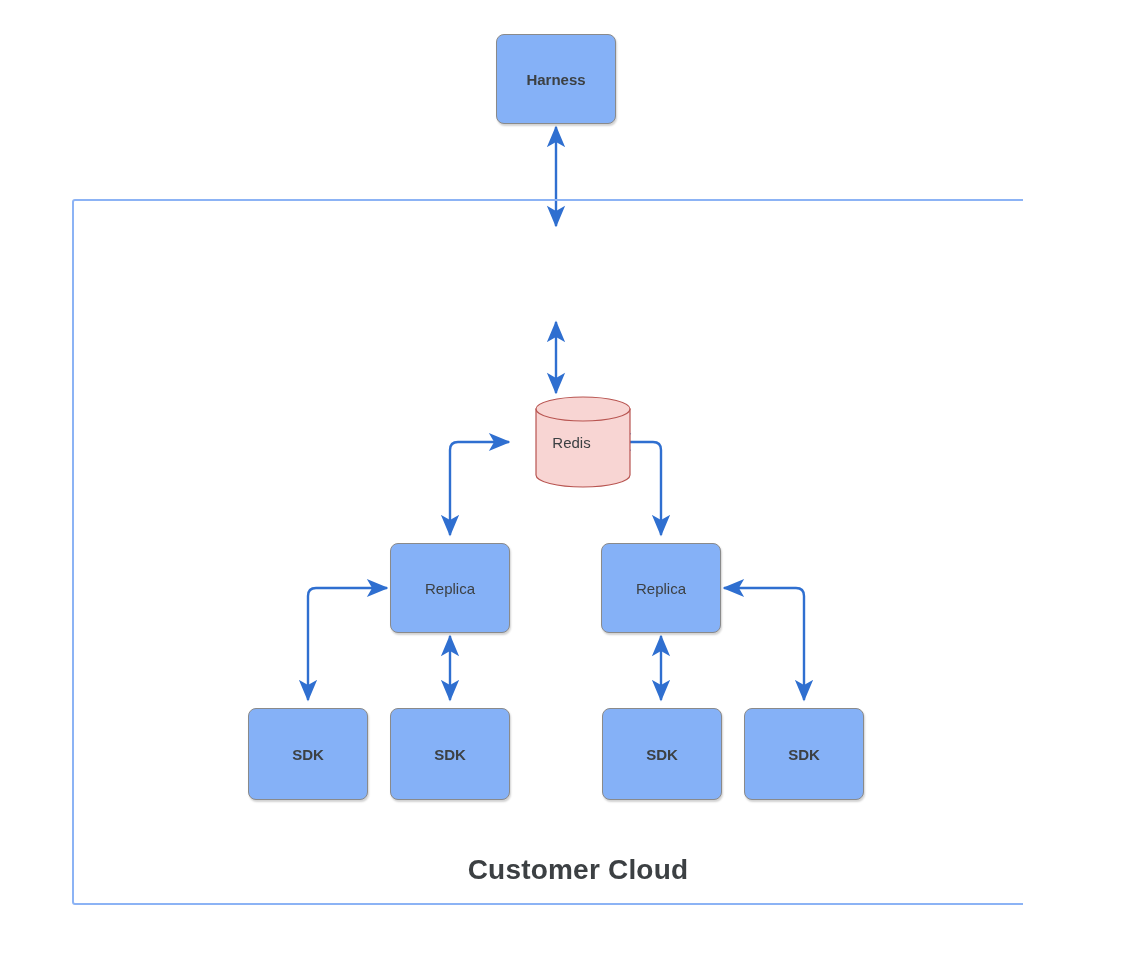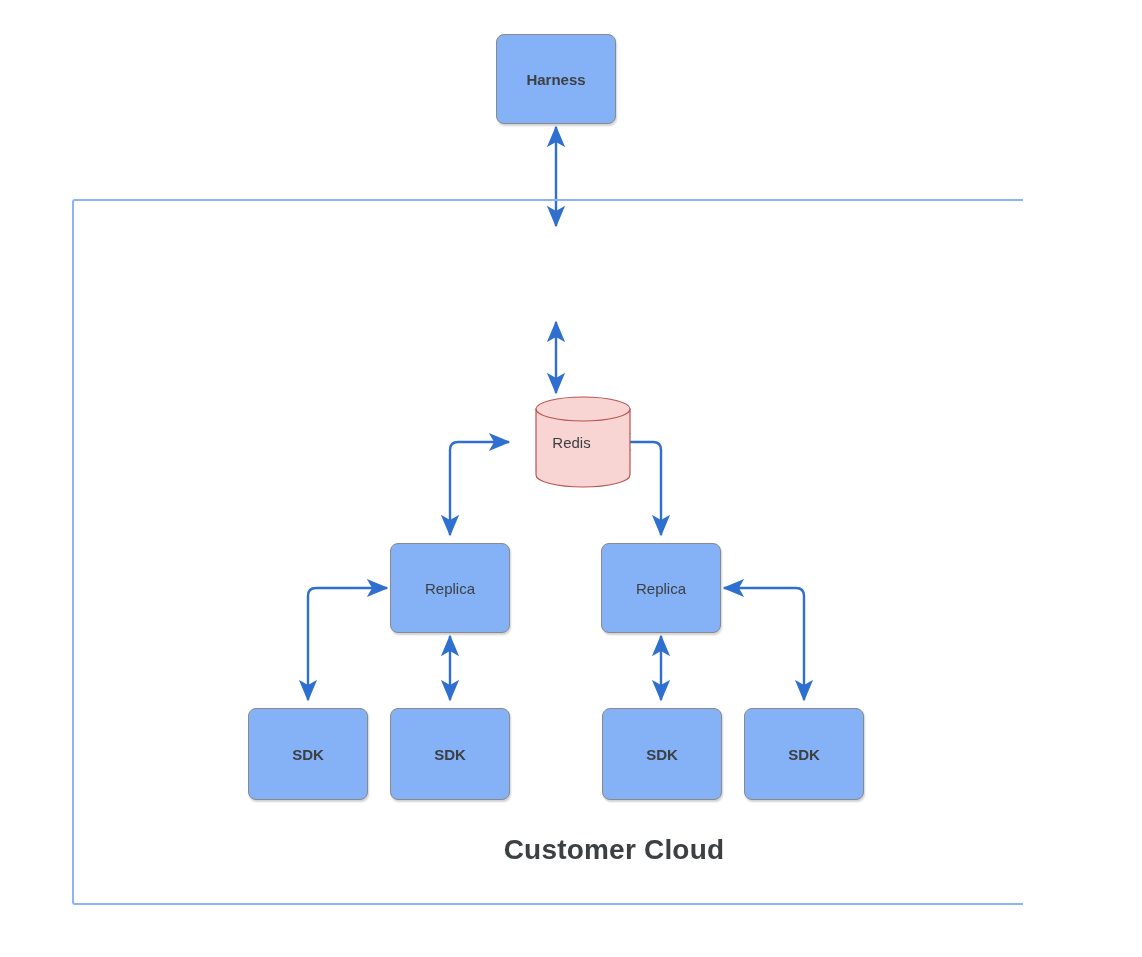--- a/index.html
+++ b/index.html
@@ -149,15 +149,15 @@
   </div>
 
   <div class="node node-box bold" style="left:602px; top:708px; width:120px; height:92px;">
     <span>SDK</span>
   </div>
 
   <div class="node node-box bold" style="left:744px; top:708px; width:120px; height:92px;">
     <span>SDK</span>
   </div>
 
-  <div class="cloud-title" style="left:72px; top:834px; width:1012px;padding-left:36px;">Customer Cloud</div>
+  <div class="cloud-title" style="left:72px; top:854px; width:1012px;">Customer Cloud</div>
 
 </div>
 
 </body></html>

